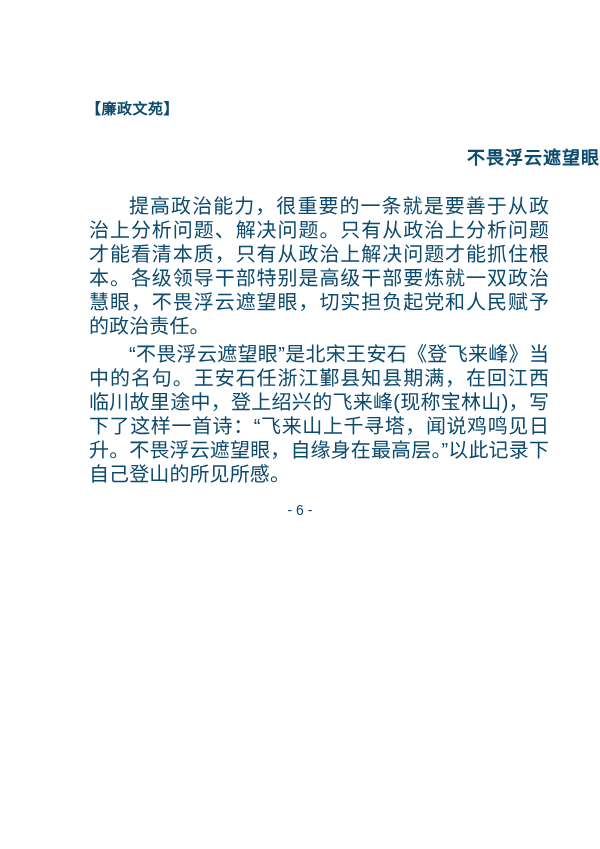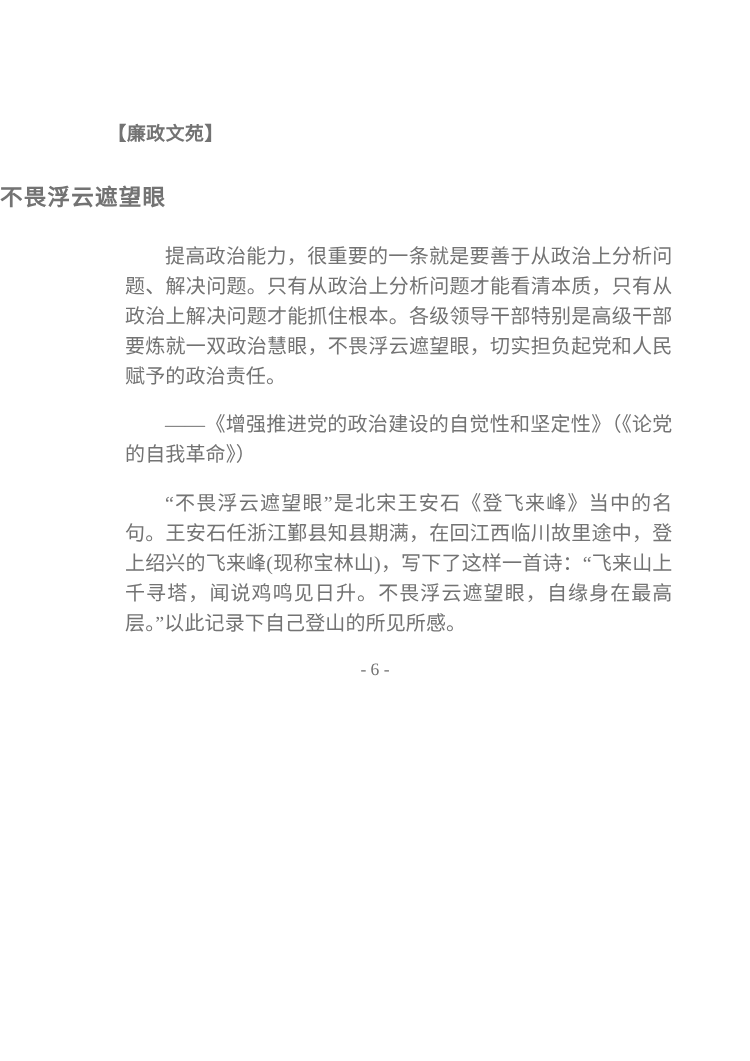--- a/index.html
+++ b/index.html
@@ -6,49 +6,49 @@
     margin: 0;
     padding: 0;
     background: #ffffff;
   }
   .page {
     position: relative;
     width: 600px;
     height: 849px;
     background: #ffffff;
     overflow: hidden;
-    font-family: Liberation Serif, serif;
-    color: #737373;
+    font-family: Liberation Sans, sans-serif;
+    color: #0c4a6e;
     box-sizing: border-box;
   }
   .section-tag {
     margin-top: 99px;
     padding-left: 86px;
     font-size: 15px;
     line-height: 19px;
     font-weight: bold;
     letter-spacing: 0.5px;
   }
   .article-title {
     margin: 29px 0 0 0;
     padding: 0;
     width: 100%;
-    text-align: left;
+    text-align: right;
     font-size: 18px;
     line-height: 22px;
     font-weight: bold;
     letter-spacing: 1px;
   }
   .article-body {
     margin: 25px 47px 0 85px;
   }
   .article-body p {
-    margin: 15px;
+    margin: 4px;
     padding: 0;
-    font-size: 16px;
+    font-size: 20px;
     line-height: 24px;
     text-indent: 2em;
     text-align: justify;
     text-justify: inter-ideograph;
     letter-spacing: 0.1px;
   }
   .page-number {
     margin-top: 14px;
     width: 100%;
     text-align: center;
@@ -59,18 +59,17 @@
 </head>
 <body>
 
 <div class="page">
   <div class="section-tag">【廉政文苑】</div>
 
   <h1 class="article-title">不畏浮云遮望眼</h1>
 
   <div class="article-body">
     <p>提高政治能力，很重要的一条就是要善于从政治上分析问题、解决问题。只有从政治上分析问题才能看清本质，只有从政治上解决问题才能抓住根本。各级领导干部特别是高级干部要炼就一双政治慧眼，不畏浮云遮望眼，切实担负起党和人民赋予的政治责任。</p>
-    <p>——《增强推进党的政治建设的自觉性和坚定性》（《论党的自我革命》）</p>
     <p>“不畏浮云遮望眼”是北宋王安石《登飞来峰》当中的名句。王安石任浙江鄞县知县期满，在回江西临川故里途中，登上绍兴的飞来峰(现称宝林山)，写下了这样一首诗：“飞来山上千寻塔，闻说鸡鸣见日升。不畏浮云遮望眼，自缘身在最高层。”以此记录下自己登山的所见所感。</p>
   </div>
 
   <div class="page-number">- 6 -</div>
 </div>
 
 </body></html>

